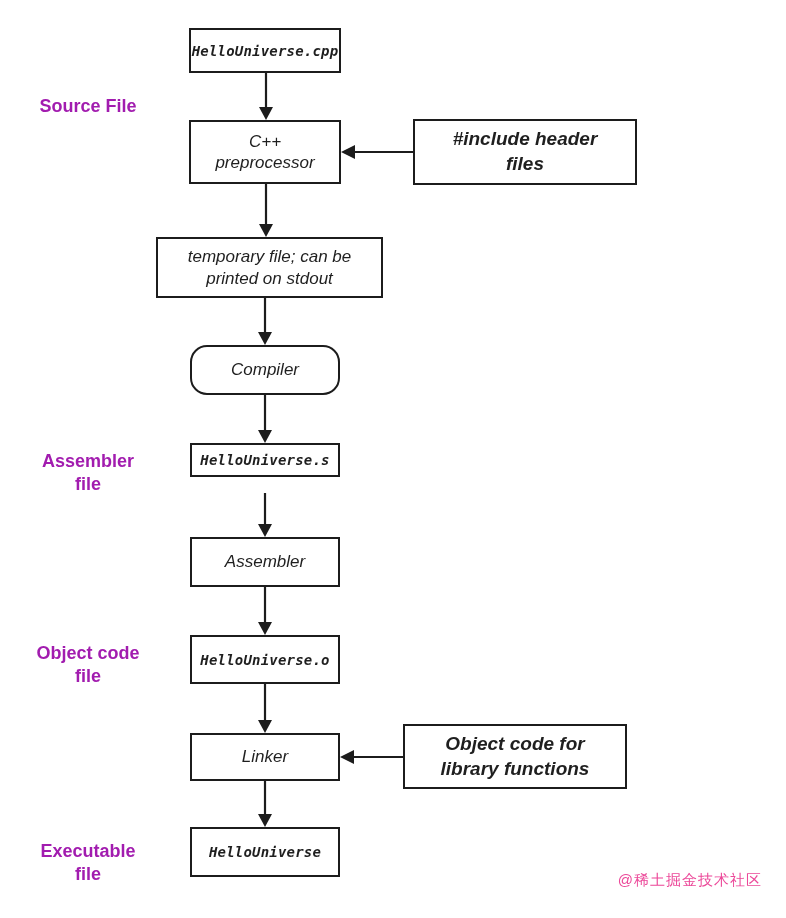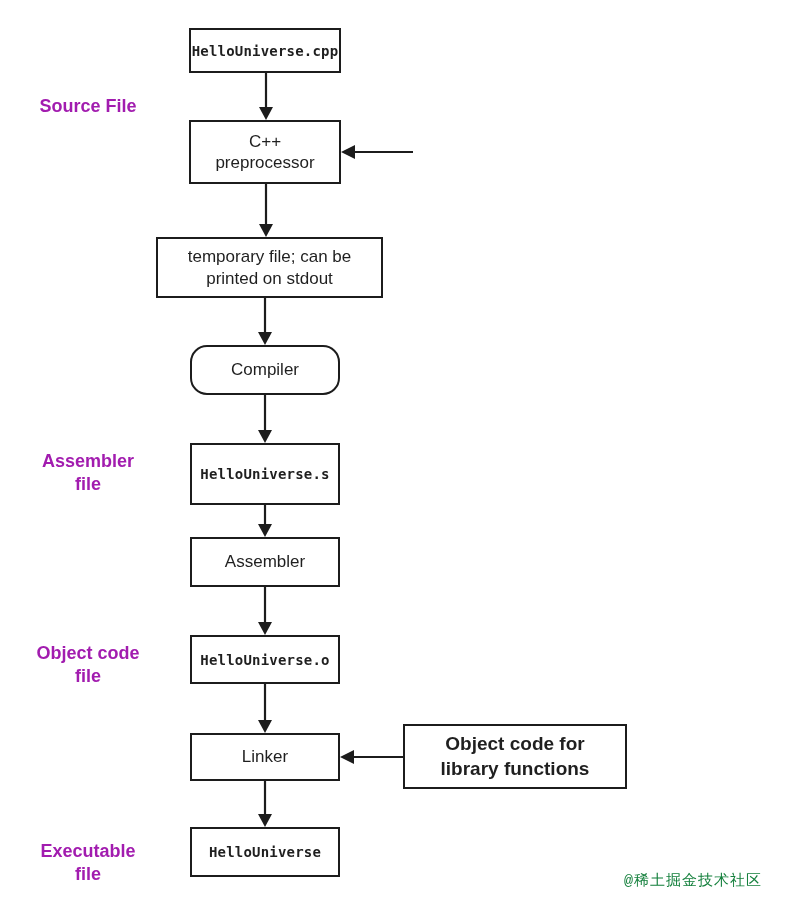--- a/index.html
+++ b/index.html
@@ -30,20 +30,21 @@
     position: absolute;
     background: #ffffff;
     border: 2px solid #1c1c1c;
     box-sizing: border-box;
     display: flex;
     align-items: center;
     justify-content: center;
     text-align: center;
     white-space: pre-line;
     color: #1f1f1f;
+    font-style: italic;
   }
   .sans {
     font-family: "Liberation Sans", sans-serif;
     font-size: 17px;
     line-height: 1.25;
   }
   .mono {
     font-family: "DejaVu Sans Mono", monospace;
     font-weight: bold;
     font-size: 14px;
@@ -64,23 +65,23 @@
     font-weight: bold;
     font-size: 18px;
     line-height: 1.3;
     white-space: pre-line;
     color: #a21caf;
   }
   .watermark {
     position: absolute;
     right: 24px;
     top: 871px;
-    font-family: Liberation Mono, monospace;
+    font-family: Liberation Sans, sans-serif;
     font-size: 15px;
-    color: #15803d;
+    color: #ec4899;
     letter-spacing: 1px;
   }
 </style>
 </head>
 <body>
 
 <div class="canvas">
 
   <svg class="arrows" width="786" height="918">
 
@@ -125,27 +126,29 @@
       <line x1="403" y1="757" x2="353" y2="757"></line>
       <polygon points="340,757 354,750 354,764"></polygon>
     </g>
   </svg>
 
   <div class="box mono" style="left:189px; top:28px; width:152px; height:45px;">HelloUniverse.cpp</div>
 
   <div class="box sans" style="left:189px; top:120px; width:152px; height:64px;">C++
 preprocessor</div>
 
+  <div class="box note" style="left:413px; top:119px; width:224px; height:66px;">#include header
+files</div>
 
   <div class="box sans" style="left:156px; top:237px; width:227px; height:61px;">temporary file; can be
 printed on stdout</div>
 
   <div class="box sans" style="left:190px; top:345px; width:150px; height:50px;border-radius:17px;">Compiler</div>
 
-  <div class="box mono" style="left:190px; top:443px; width:150px; height:62px;text-align:right;">HelloUniverse.s</div>
+  <div class="box mono" style="left:190px; top:443px; width:150px; height:34px;text-align:right;">HelloUniverse.s</div>
 
   <div class="box sans" style="left:190px; top:537px; width:150px; height:50px;">Assembler</div>
 
   <div class="box mono" style="left:190px; top:635px; width:150px; height:49px;">HelloUniverse.o</div>
 
   <div class="box sans" style="left:190px; top:733px; width:150px; height:48px;">Linker</div>
 
   <div class="box mono" style="left:190px; top:827px; width:150px; height:50px;">HelloUniverse</div>
 
   <div class="box note" style="left:403px; top:724px; width:224px; height:65px;">Object code for

